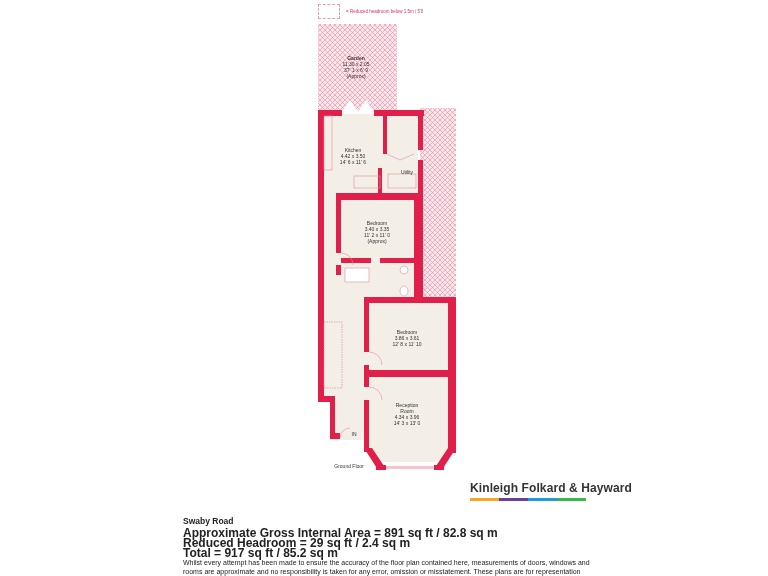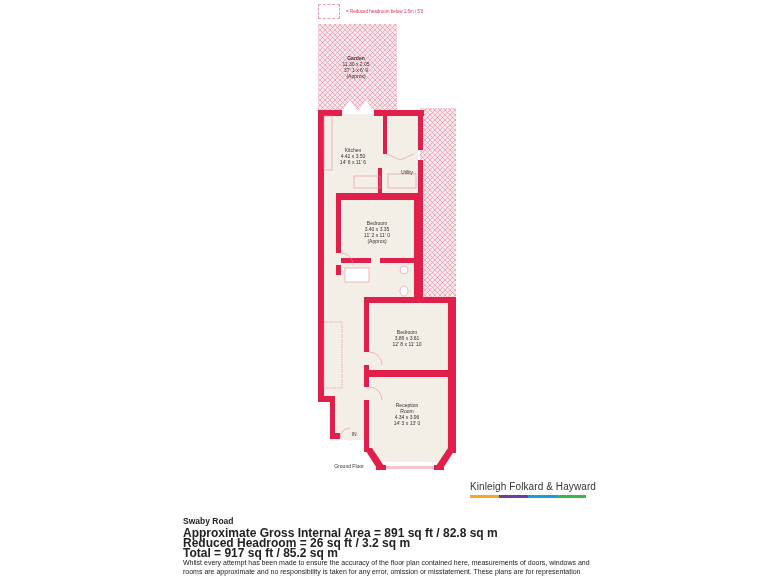--- a/index.html
+++ b/index.html
@@ -7,21 +7,21 @@
   #plan{position:absolute;left:0;top:0;width:768px;height:470px;}
   .legend{position:absolute;left:318px;top:4px;display:flex;align-items:center;gap:6px;}
   .legend-box{width:20px;height:13px;border:1px dashed #e2a0b0;background:#fff;}
   .legend-text{font-size:4.5px;color:#d6335a;}
   .room-label{font-size:5px;fill:#333;text-anchor:middle;font-family:"Liberation Sans",sans-serif;}
   .footer{position:absolute;left:183px;top:488px;width:420px;margin-top:28px;}
   .addr{font-size:8.5px;font-weight:bold;color:#222;margin-bottom:2px;}
   .area{font-size:12px;font-weight:bold;color:#222;line-height:10px;}
   .disclaimer{font-size:7px;color:#222;line-height:8.6px;margin-top:1px;width:410px;}
   .brand{position:absolute;left:470px;top:481px;}
-  .brand-name{font-size:10px;color:#333;letter-spacing:0.1px;}
+  .brand-name{font-size:12px;color:#333;letter-spacing:0.1px;font-weight:bold;}
   .brand-bar{display:flex;margin-top:3px;height:3px;width:116px;}
   .brand-bar span{flex:1;height:3px;}
 </style>
 </head>
 <body>
 
 <div class="legend">
   <div class="legend-box"></div>
   <span class="legend-text">= Reduced headroom below 1.5m / 5'0</span>
 </div>
@@ -140,21 +140,21 @@
     <text class="room-label" x="407" y="425">14' 3 x 13' 0</text>
 
     <text class="room-label" x="354" y="436">IN</text>
     <text class="room-label" x="349" y="468" font-size="5.5">Ground Floor</text>
   </g>
 </svg>
 
 <div class="footer">
   <div class="addr">Swaby Road</div>
   <div class="area">Approximate Gross Internal Area = 891 sq ft / 82.8 sq m</div>
-  <div class="area">Reduced Headroom = 26 sq ft / 3.2 sq m</div>
+  <div class="area">Reduced Headroom = 29 sq ft / 2.4 sq m</div>
   <div class="area">Total = 917 sq ft / 85.2 sq m</div>
   <div class="disclaimer">Whilst every attempt has been made to ensure the accuracy of the floor plan contained here, measurements of doors, windows and rooms are approximate and no responsibility is taken for any error, omission or misstatement. These plans are for representation purposes only as defined by RICS Code of Measuring Practice and should be used as such by any prospective purchaser. Specifically no guarantee is given on the gross internal floor area of the property if quoted on this plan and any figure given is initial guidance only and should not be relied on as a basis of valuation.</div>
 </div>
 
 <div class="brand">
   <div class="brand-name">Kinleigh Folkard &amp; Hayward</div>
   <div class="brand-bar">
     <span style="background:#f5a623"></span>
     <span style="background:#6b3fa0"></span>
     <span style="background:#1e9be0"></span>

